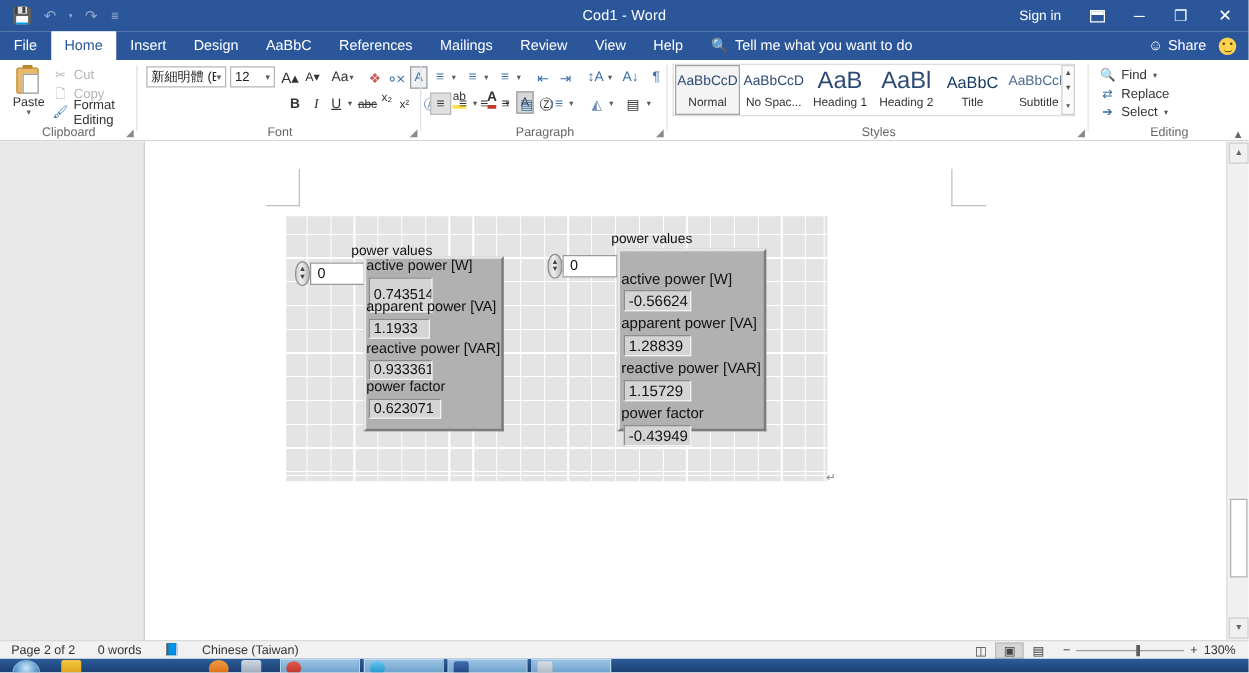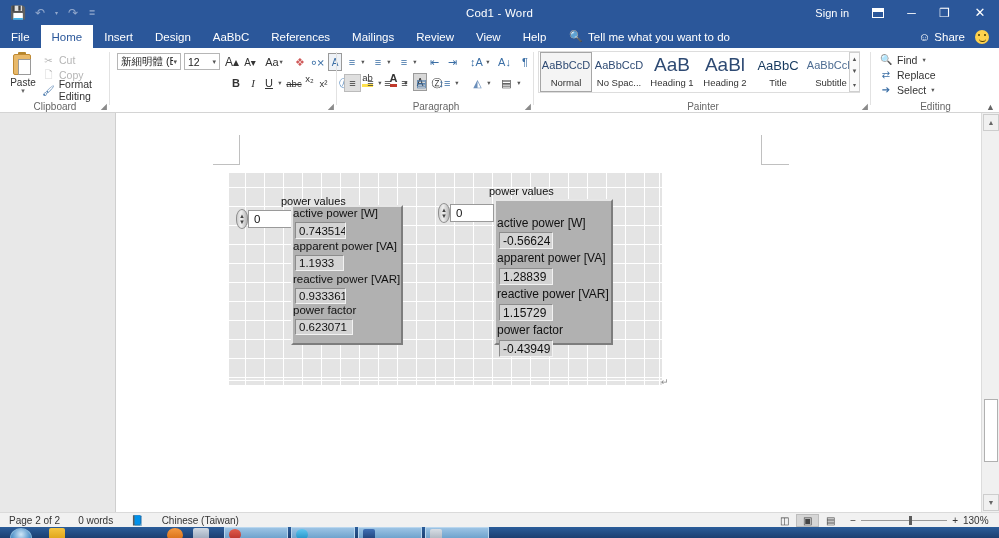--- a/index.html
+++ b/index.html
@@ -436,20 +436,21 @@
         </div>
       <div class="ricon" style="left:275px; top:22px; width:15px; font-weight:bold;">
         <span style="border-bottom:3px solid #c0392b; line-height:12px;">A</span>
       </div>
       <div class="ricon" style="left:291px; top:26px; width:8px;">
           <span class="caret">▾</span>
         </div>
       <div class="ricon boxed" style="left:302px; top:25px; width:14px; font-size:10px; color:#333; background:#d8d8d8;">A</div>
       <div class="ricon" style="left:318px; top:26px; width:16px; font-size:11px;">Ⓩ</div>
 
+      <div class="rgroup-label">Font</div>
       <div class="dlg">◢</div>
       <div class="rgroup-sep" style="right:0;"></div>
     </div>
 
     <div class="rgroup" style="left:338px; width:196px;">
       <div class="ricon" style="left:6px; top:5px; width:16px; color:#3a6ea5;">≡</div>
       <div class="ricon" style="left:21px; top:5px; width:8px;">
           <span class="caret">▾</span>
         </div>
       <div class="ricon" style="left:32px; top:5px; width:16px; color:#3a6ea5;">≡</div>
@@ -516,21 +517,21 @@
       </div>
       <div class="stylebox" style="left:270px;">
         <div class="style-prev" style="font-size:11px; color:#4c6b91;">AaBbCcD</div>
         <div class="style-name">Subtitle</div>
       </div>
       <div class="gal-scroll" style="right:11px;">
         <span>▲</span>
         <span>▼</span>
         <span>▾</span>
       </div>
-      <div class="rgroup-label">Painter</div>
+      <div class="rgroup-label">Styles</div>
       <div class="dlg">◢</div>
       <div class="rgroup-sep" style="right:0;"></div>
     </div>
 
     <div class="rgroup" style="left:872px; width:127px;">
       <div class="editem" style="left:8px; top:4px;">
         <span class="ic">🔍</span>
         <span>Find</span>
         <span class="caret">▾</span>
       </div>
@@ -567,21 +568,21 @@
         <div class="lv-cluster">
           <div class="lv-title" style="left:52px; top:22px;">power values</div>
           <div class="lv-spin" style="left:7px; top:36px;">
             <span>▲</span>
             <span>▼</span>
           </div>
           <div class="lv-num" style="left:19px; top:37px; width:44px; height:18px;">0</div>
 
           <div class="lv-frame" style="left:62px; top:32px; width:112px; height:140px;"></div>
           <div class="lv-lbl" style="left:64px; top:34px;">active power [W]</div>
-          <div class="lv-ind" style="left:66px; top:49px; width:51px; height:17px;">0.743514</div>
+          <div class="lv-ind" style="left:66px; top:49px; width:51px; height:28px;">0.743514</div>
           <div class="lv-lbl" style="left:64px; top:67px;">apparent power [VA]</div>
           <div class="lv-ind" style="left:66px; top:82px; width:49px; height:16px;">1.1933</div>
           <div class="lv-lbl" style="left:64px; top:100px;">reactive power [VAR]</div>
           <div class="lv-ind" style="left:66px; top:115px; width:51px; height:16px;">0.933361</div>
           <div class="lv-lbl" style="left:64px; top:131px;">power factor</div>
           <div class="lv-ind" style="left:66px; top:146px; width:58px; height:16px;">0.623071</div>
         </div>
 
         <div class="lv-cluster">
           <div class="lv-title" style="left:260px; top:12px;">power values</div>

